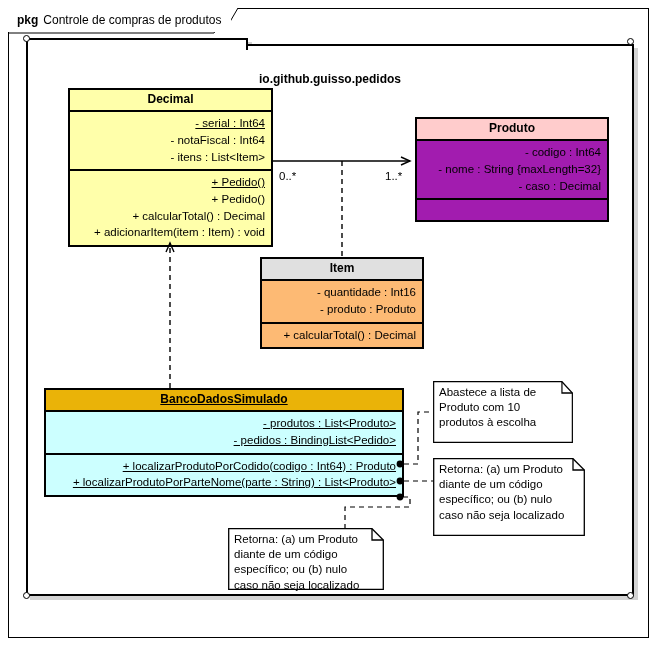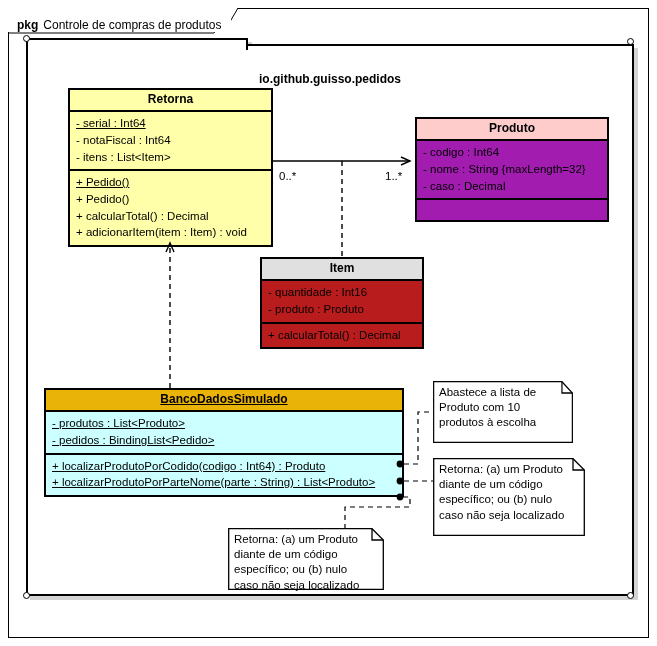--- a/index.html
+++ b/index.html
@@ -28,21 +28,21 @@
 
   
   .pkg-tab {
     position: absolute;
     left: 8px; top: 8px;
     height: 24px;
     box-sizing: border-box;
     background: #ffffff;
     border-right: 0;
     display: flex;
-    align-items: flex-end;
+    align-items: center;
     padding: 0 10px 0 9px;
     font-size: 12px;
     color: #000;
     white-space: nowrap;
     z-index: 6;
   }
   .pkg-tab .kw { font-weight: bold; margin-right: 5px; }
   .pkg-tab-edge {
     position: absolute;
     left: 222px; top: 8px;
@@ -121,33 +121,34 @@
     font-weight: bold;
     font-size: 12px;
     padding: 3px 4px 4px 4px;
     border-bottom: 2px solid #000000;
     line-height: 1.1;
   }
   .uml .compartment {
     padding: 3px 6px 4px 6px;
     border-bottom: 2px solid #000000;
     line-height: 1.45;
+    text-align: right;
   }
   .uml .compartment:last-child { border-bottom: none; }
   .uml .member { white-space: nowrap; }
   .uml .member.static { text-decoration: underline; }
   .uml .compartment.empty { min-height: 12px; padding: 4px; }
 
   .c-yellow { background: #ffffaa; }
   .c-yellow .title { background: #ffffaa; }
   .c-pink   { background: #a21caf; }
   .c-pink .title { background: #ffcccc; }
   .c-cyan   { background: #ccffff; }
   .c-cyan .title { background: #eab308; text-decoration: underline; }
-  .c-gray   { background: #b91c1c; }
+  .c-gray   { background: #fdba74; }
   .c-gray .title { background: #e0e0e0; }
 
   
   .note {
     position: absolute;
     background: #ffffff;
     z-index: 7;
     font-size: 11.5px;
     color: #000;
     line-height: 1.32;
@@ -248,21 +249,21 @@
     <g>
       <circle cx="400" cy="497" r="3.4" fill="#000000"></circle>
       <path d="M 403,497 L 410,497 L 410,507 L 345,507 L 345,528" stroke="#000000" stroke-width="1.2" fill="none" stroke-dasharray="5,4"></path>
     </g>
   </svg>
 
   <div class="mult" style="left:279px;top:170px;">0..*</div>
   <div class="mult" style="left:385px;top:170px;">1..*</div>
 
   <div class="uml c-yellow" style="left:68px;top:88px;width:205px;">
-    <div class="title">Retorna</div>
+    <div class="title">Decimal</div>
     <div class="compartment">
       <div class="member static">- serial : Int64</div>
       <div class="member">- notaFiscal : Int64</div>
       <div class="member">- itens : List&lt;Item&gt;</div>
     </div>
     <div class="compartment">
       <div class="member static">+ Pedido()</div>
       <div class="member">+ Pedido()</div>
       <div class="member">+ calcularTotal() : Decimal</div>
       <div class="member">+ adicionarItem(item : Item) : void</div>

